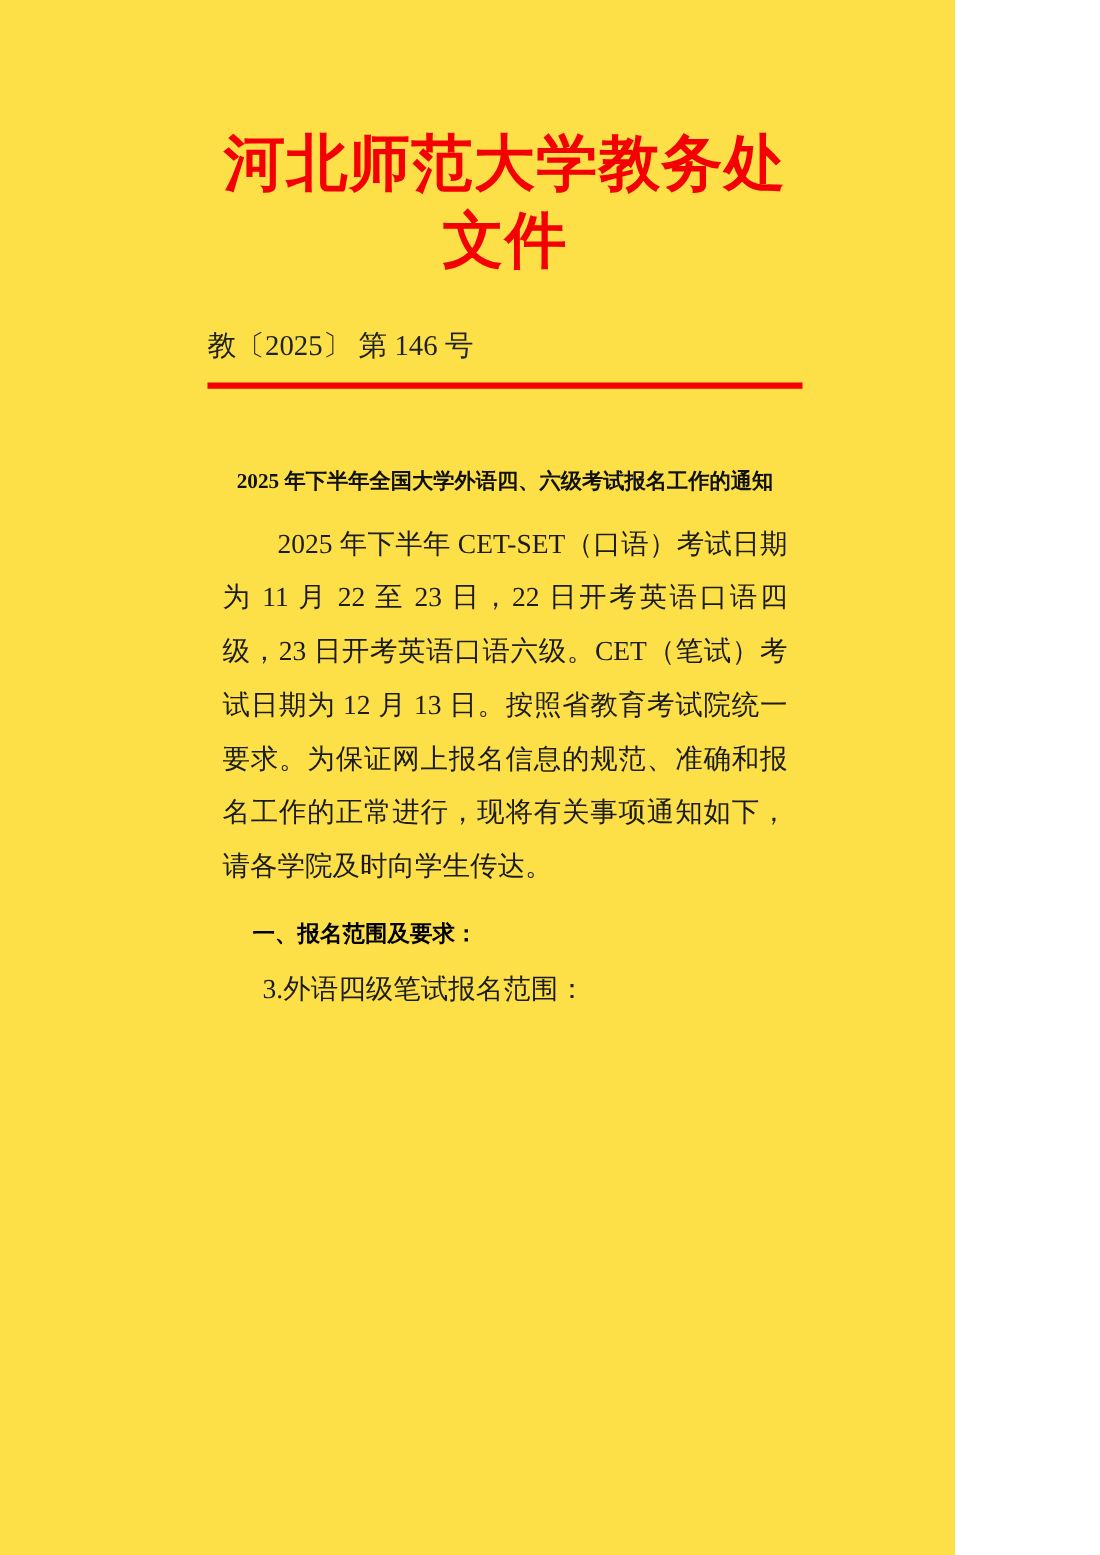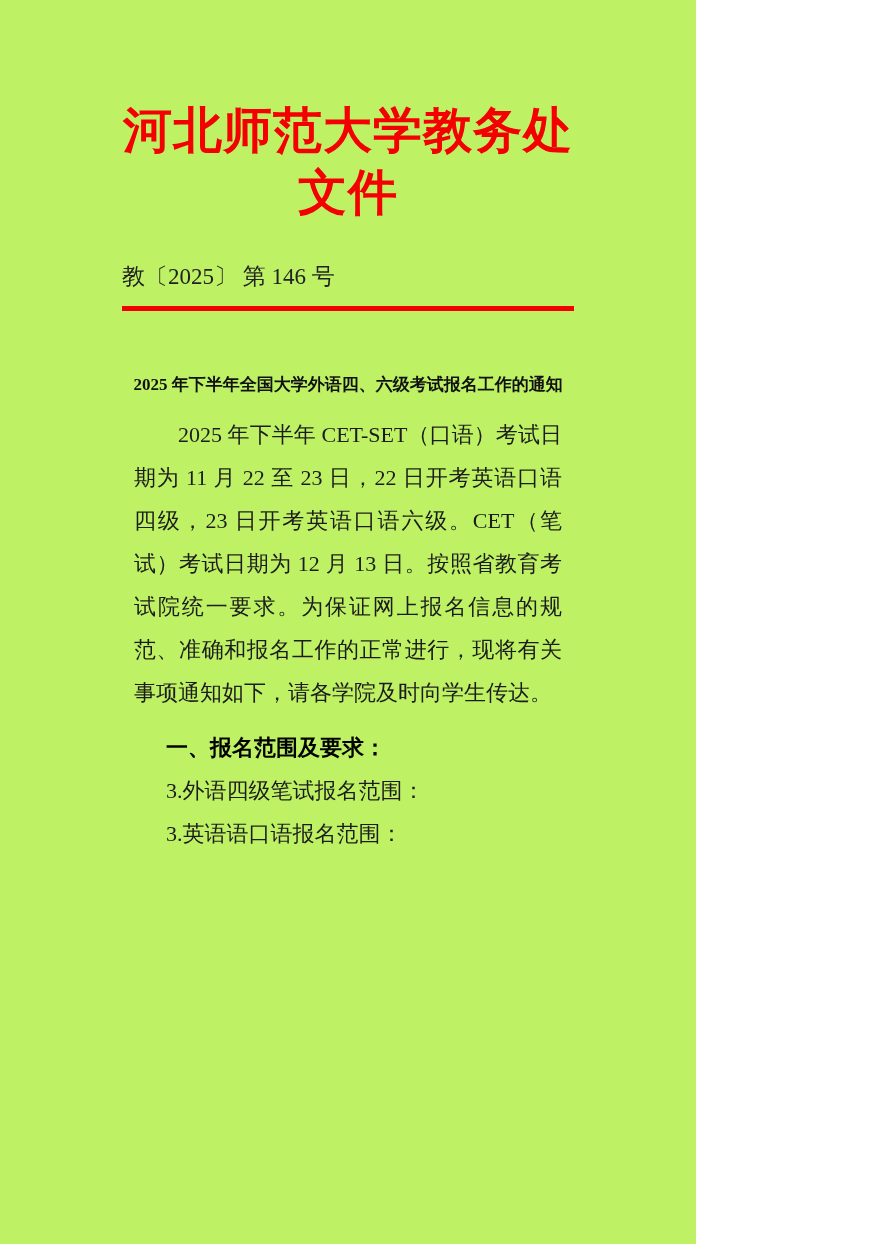--- a/index.html
+++ b/index.html
@@ -2,27 +2,28 @@
 <html><head>
 <meta charset="utf-8">
 <style>
   html, body {
     margin: 0;
     padding: 0;
     background: #ffffff;
   }
   .page {
     position: relative;
-    width: 696px;
+    width: 764px;
     height: 1244px;
-    background: #bef264;
+    background: #fde047;
     overflow: hidden;
     font-family: "Liberation Serif", "DejaVu Serif", serif;
     color: #1a1a1a;
     box-sizing: border-box;
+    padding-left: 44px;
   }
   .content {
     margin: 0 122px;
   }
   .letterhead {
     margin: 0;
     padding-top: 100px;
     text-align: center;
     font-size: 49px;
     line-height: 62px;
@@ -58,21 +59,21 @@
     line-height: 43px;
     text-align: justify;
     text-indent: 2em;
     color: #1c1c1c;
   }
   .body-text.first {
     margin-top: 10px;
   }
   .section-heading {
     margin: 0;
-    font-size: 22px;
+    font-size: 18px;
     line-height: 43px;
     text-indent: 2em;
     font-weight: 700;
     color: #000000;
     font-family: "Liberation Sans", "DejaVu Sans", sans-serif;
   }
   .sub-label {
     margin: 0;
     font-size: 22px;
     line-height: 43px;
@@ -96,19 +97,18 @@
 
     <p class="body-text first">2025 年下半年 CET-SET（口语）考试日期为 11 月 22 至 23 日，22 日开考英语口语四级，23 日开考英语口语六级。CET（笔试）考试日期为 12 月 13 日。按照省教育考试院统一要求。为保证网上报名信息的规范、准确和报名工作的正常进行，现将有关事项通知如下，请各学院及时向学生传达。</p>
 
     <p class="section-heading">一、报名范围及要求：</p>
 
     <p class="sub-label">3.外语四级笔试报名范围：</p>
 
 
 
 
-    <p class="sub-label">3.英语语口语报名范围：</p>
 
 
 
 
   </div>
 </div>
 
 </body></html>

